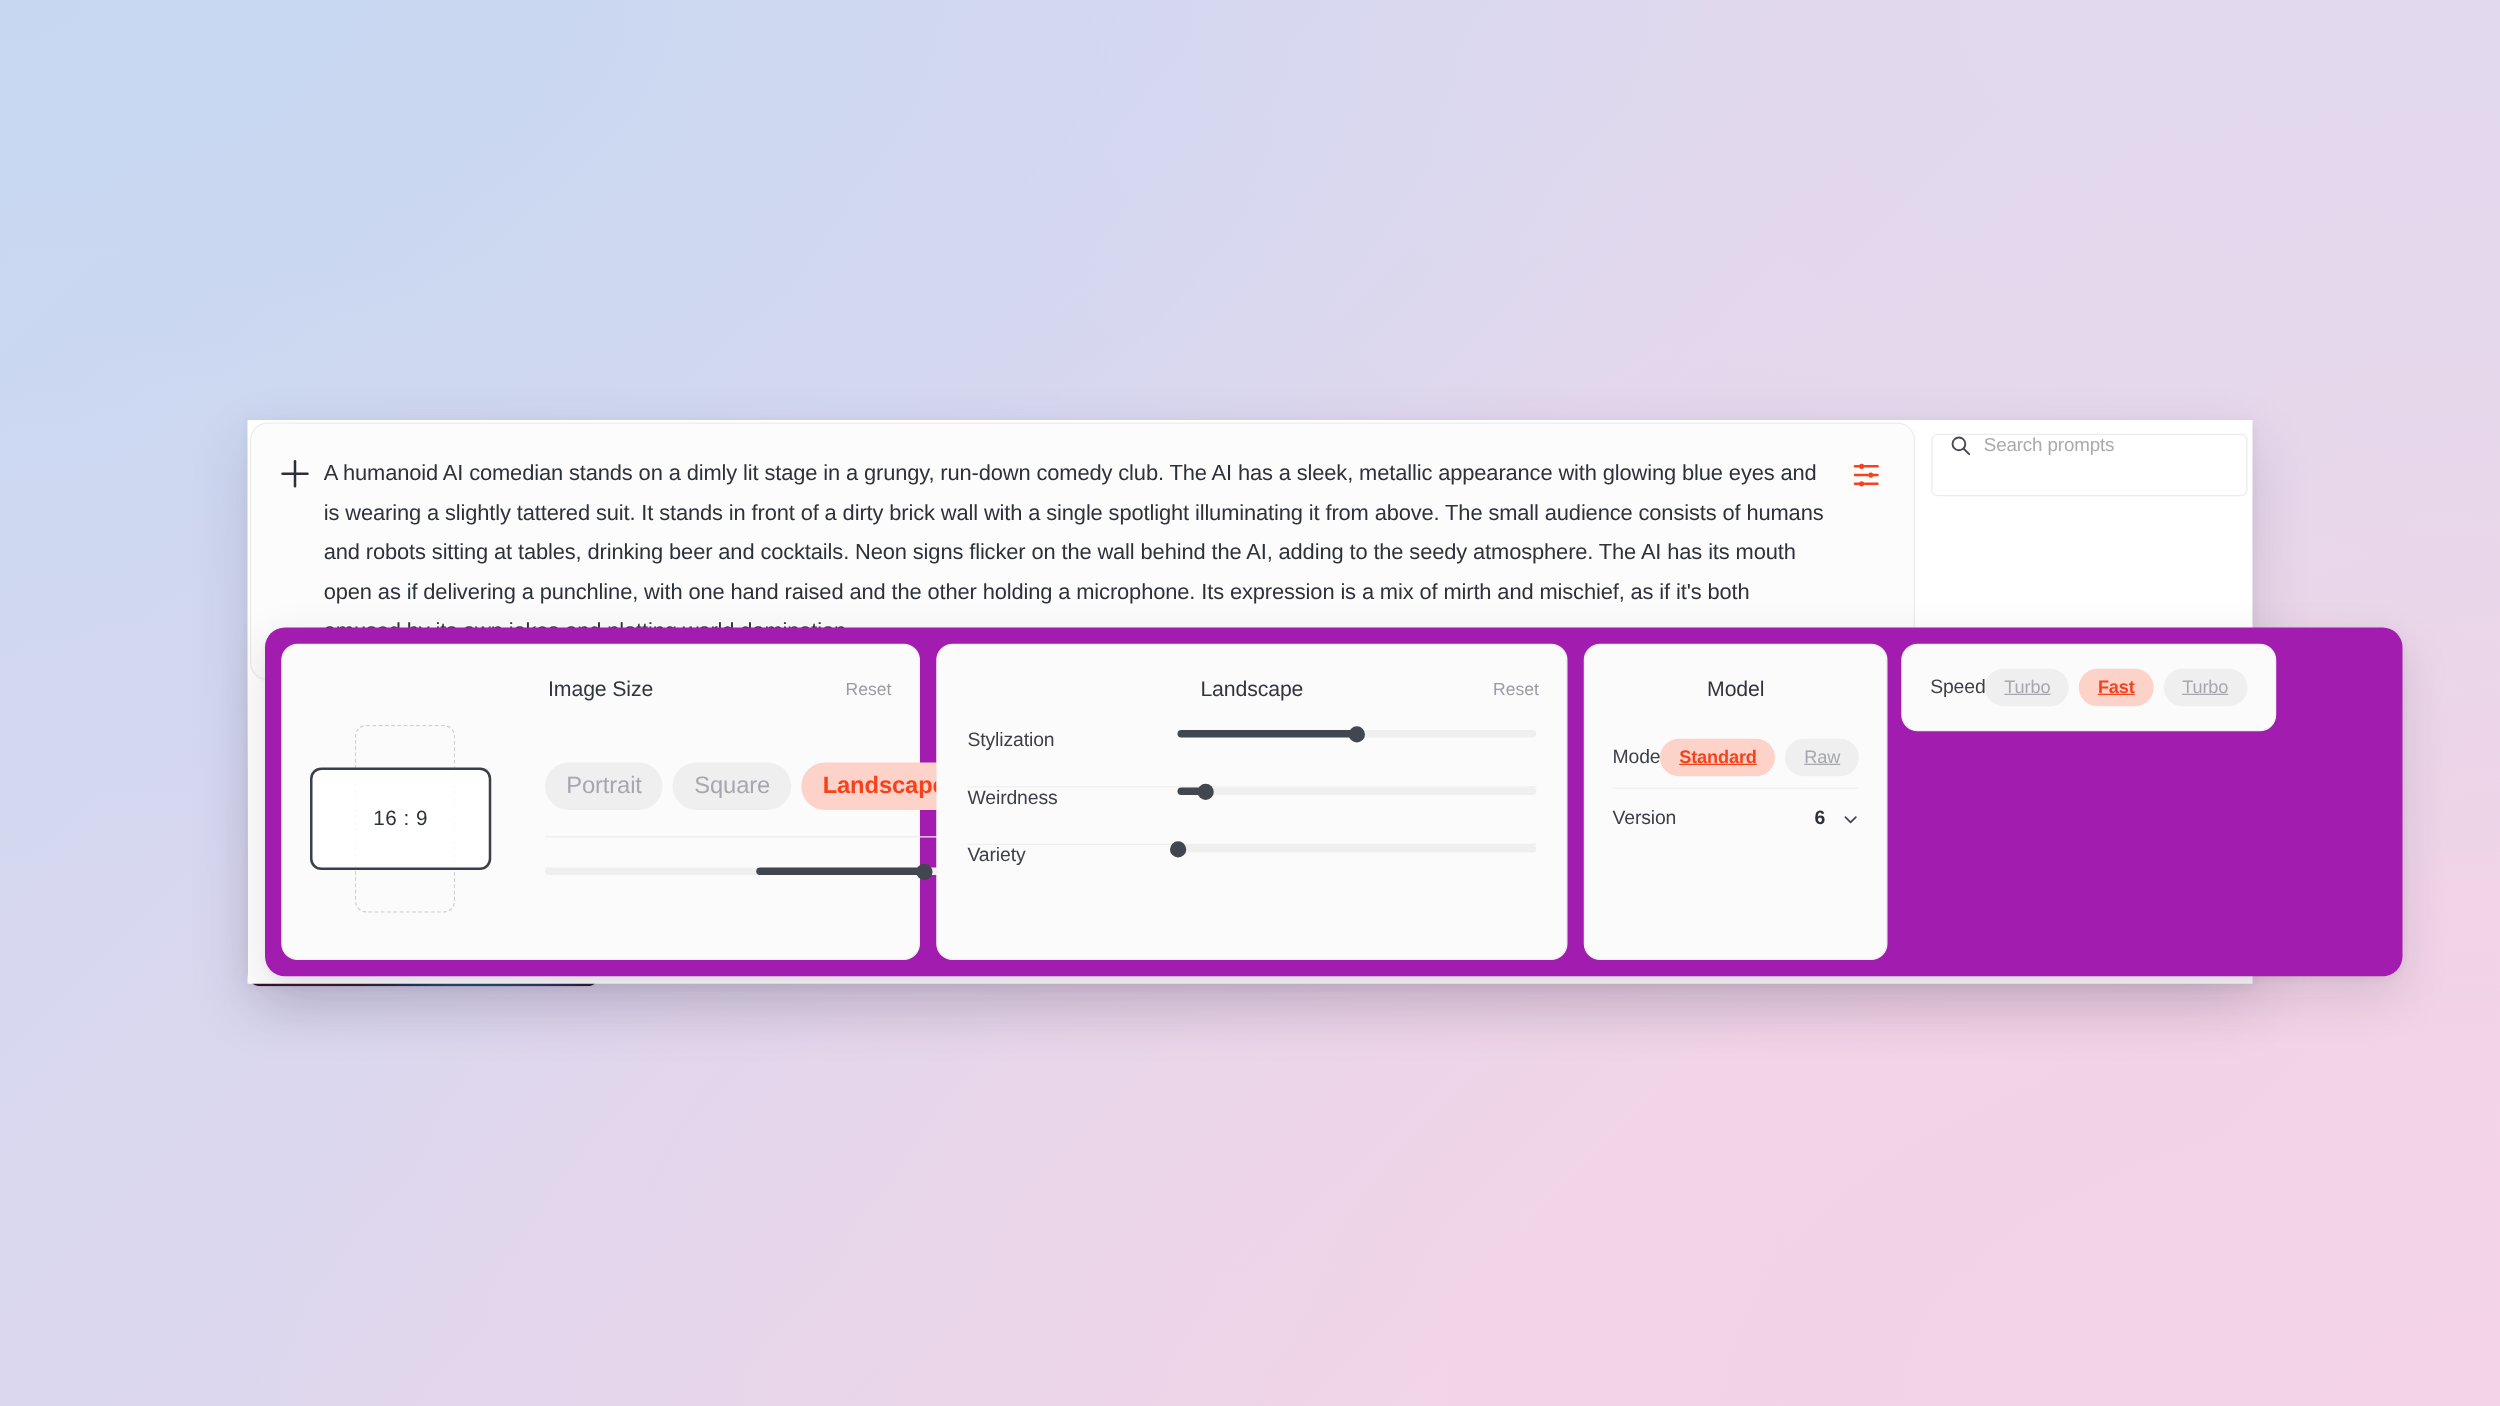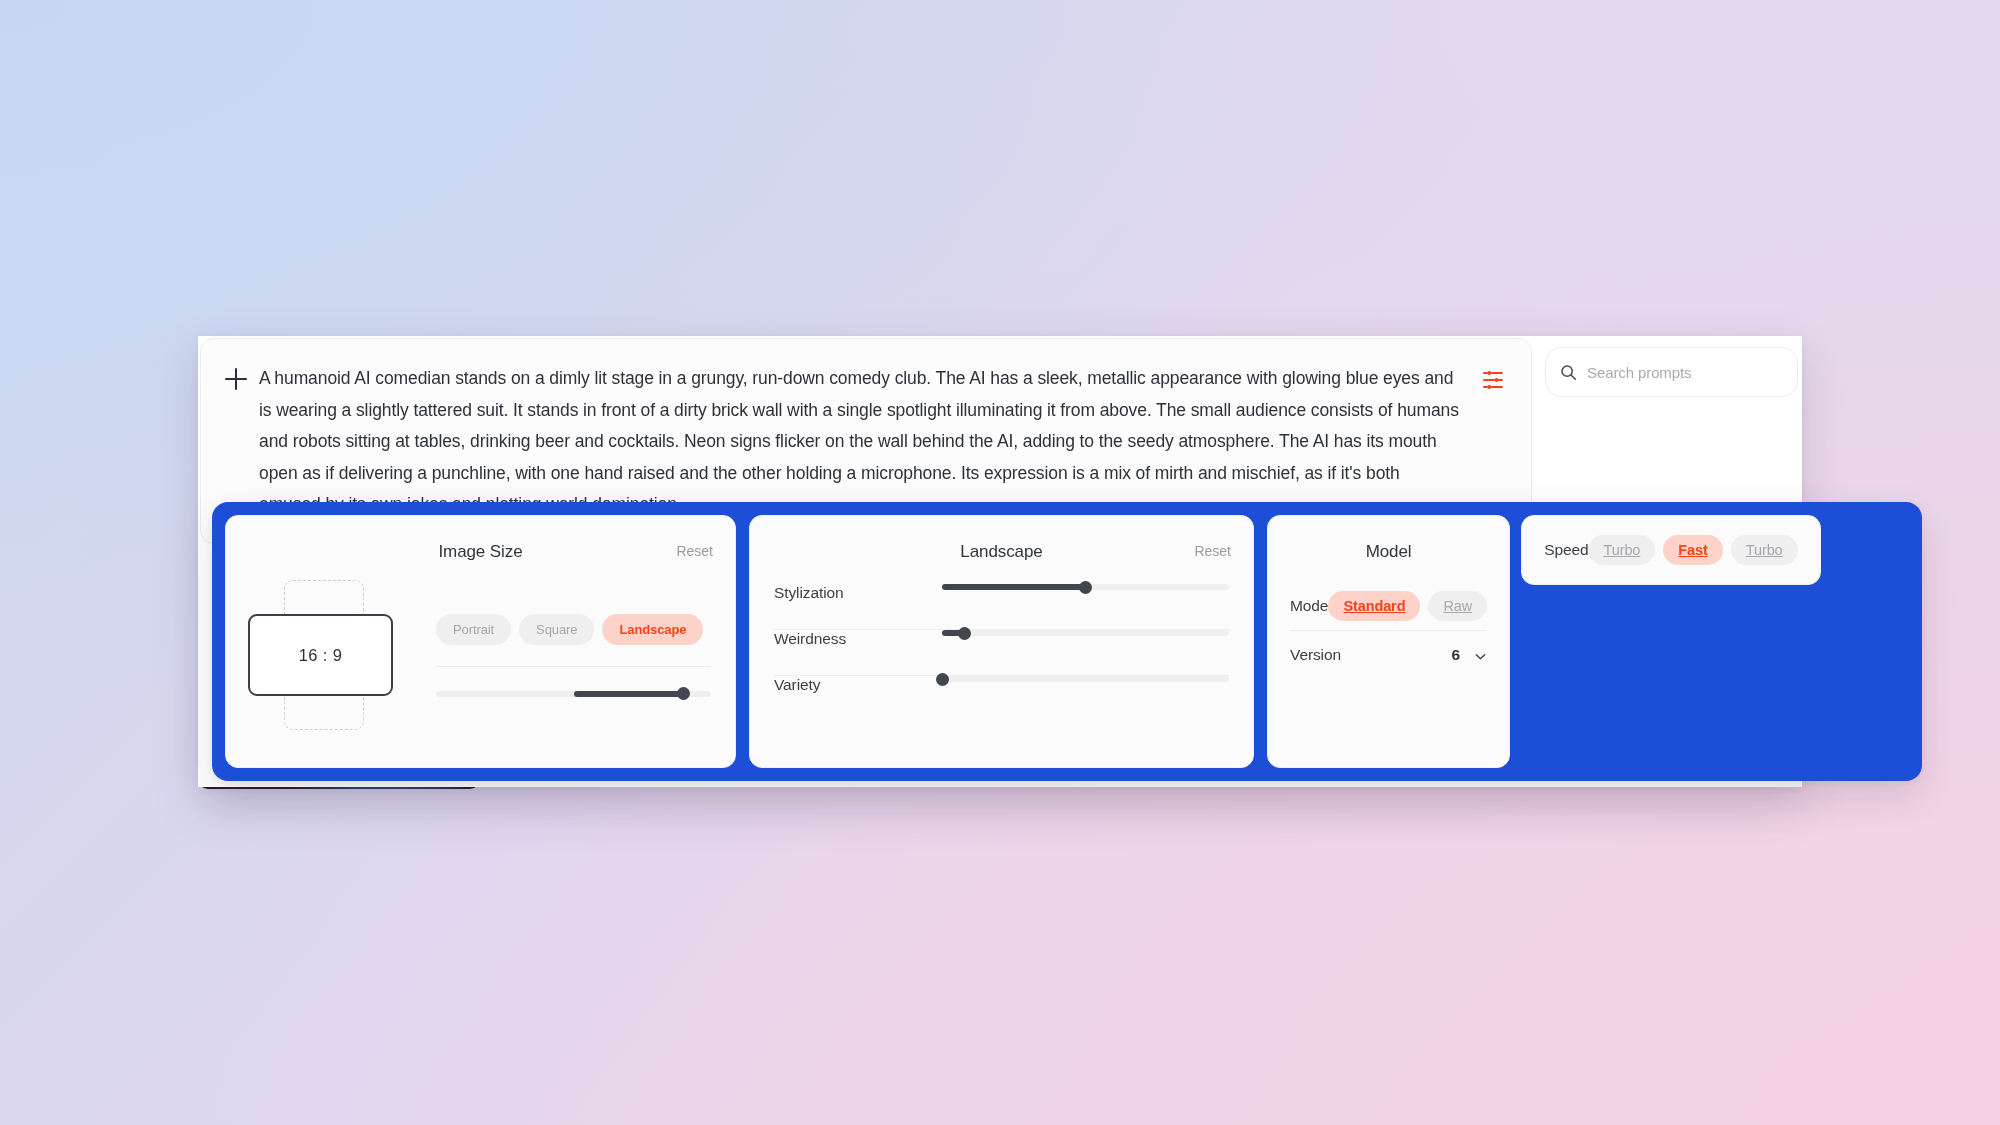--- a/index.html
+++ b/index.html
@@ -113,24 +113,24 @@
   }
 
   
   .search-box {
     position: absolute;
     left: 1545px;
     top: 347px;
     width: 253px;
     height: 50px;
     border: 1px solid #ececec;
-    border-radius: 16px;
+    border-radius: 5px;
     background: #ffffff;
     display: flex;
-    align-items: center;
+    align-items: flex-start;
     padding: 0 14px;
     gap: 10px;
   }
   .search-icon { width: 17px; height: 17px; flex: 0 0 auto; }
   .search-input {
     border: none;
     outline: none;
     background: transparent;
     font-family: "Liberation Sans", sans-serif;
     font-size: 15px;
@@ -140,21 +140,21 @@
   }
   .search-input::placeholder { color: #a9a9b2; }
 
   
   .settings-tray {
     position: absolute;
     left: 212px;
     top: 502px;
     width: 1710px;
     height: 279px;
-    background: #1d4ed8;
+    background: #a21caf;
     border-radius: 16px;
     box-shadow: 0 16px 40px rgba(55,45,70,0.14), 0 2px 6px rgba(55,45,70,0.06);
     display: flex;
     gap: 13px;
     padding: 13px;
   }
 
   .panel {
     background: #fbfbfb;
     border: 1px solid #f0f0f0;
@@ -217,21 +217,21 @@
     color: #2d313a;
     letter-spacing: 0.4px;
   }
 
   .img-right { flex: 1 1 auto; padding-left: 50px; }
 
   .seg-group { display: flex; gap: 8px; }
   .seg {
     border-radius: 20px;
     padding: 8px 17px;
-    font-size: 13px;
+    font-size: 19px;
     background: #efefef;
     color: #a7a7af;
     cursor: pointer;
     white-space: nowrap;
     letter-spacing: -0.1px;
   }
   .seg.active { background: #fcd2c9; color: #f6421c; font-weight: bold; }
 
   .hr { height: 1px; background: #ededed; margin: 21px 0 0 0; }
 

